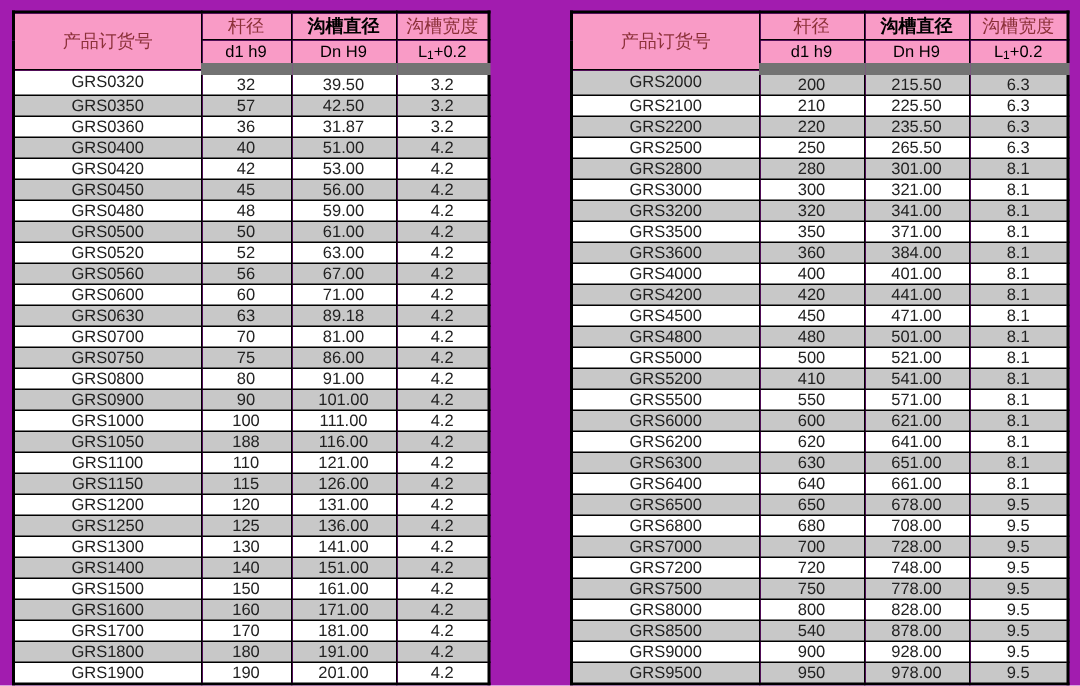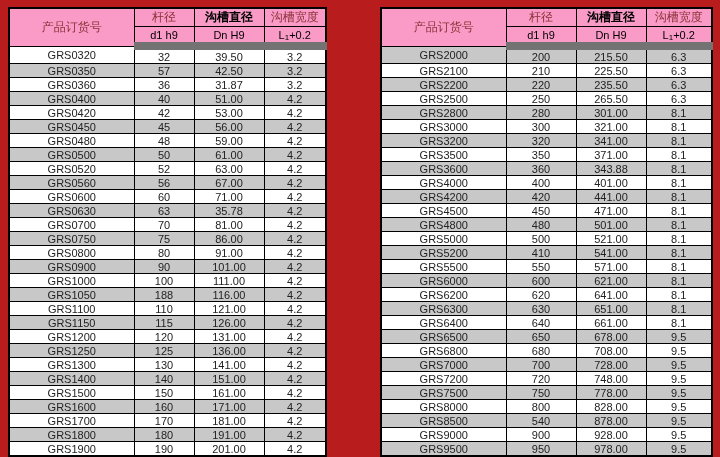--- a/index.html
+++ b/index.html
@@ -8,21 +8,21 @@
     background: #ffffff;
     width: 720px;
     height: 457px;
     font-family: "Liberation Sans", sans-serif;
     overflow: hidden;
   }
   .page {
     position: relative;
     width: 720px;
     height: 457px;
-    background: #b91c1c;
+    background: #a21caf;
   }
   table.spec {
     position: absolute;
     top: 7px;
     border-collapse: collapse;
     table-layout: fixed;
     border: 2px solid #000000;
   }
   #table-left  { left: 8px;   width: 319px; }
   #table-right { left: 380px; width: 333px; }
@@ -147,21 +147,21 @@
         </tr>
         <tr>
           <td>GRS0600</td>
           <td>60</td>
           <td>71.00</td>
           <td>4.2</td>
         </tr>
         <tr class="gray">
           <td>GRS0630</td>
           <td>63</td>
-          <td>35.78</td>
+          <td>89.18</td>
           <td>4.2</td>
         </tr>
         <tr>
           <td>GRS0700</td>
           <td>70</td>
           <td>81.00</td>
           <td>4.2</td>
         </tr>
         <tr class="gray">
           <td>GRS0750</td>
@@ -327,21 +327,21 @@
         </tr>
         <tr>
           <td>GRS3500</td>
           <td>350</td>
           <td>371.00</td>
           <td>8.1</td>
         </tr>
         <tr class="gray">
           <td>GRS3600</td>
           <td>360</td>
-          <td>343.88</td>
+          <td>384.00</td>
           <td>8.1</td>
         </tr>
         <tr>
           <td>GRS4000</td>
           <td>400</td>
           <td>401.00</td>
           <td>8.1</td>
         </tr>
         <tr class="gray">
           <td>GRS4200</td>

